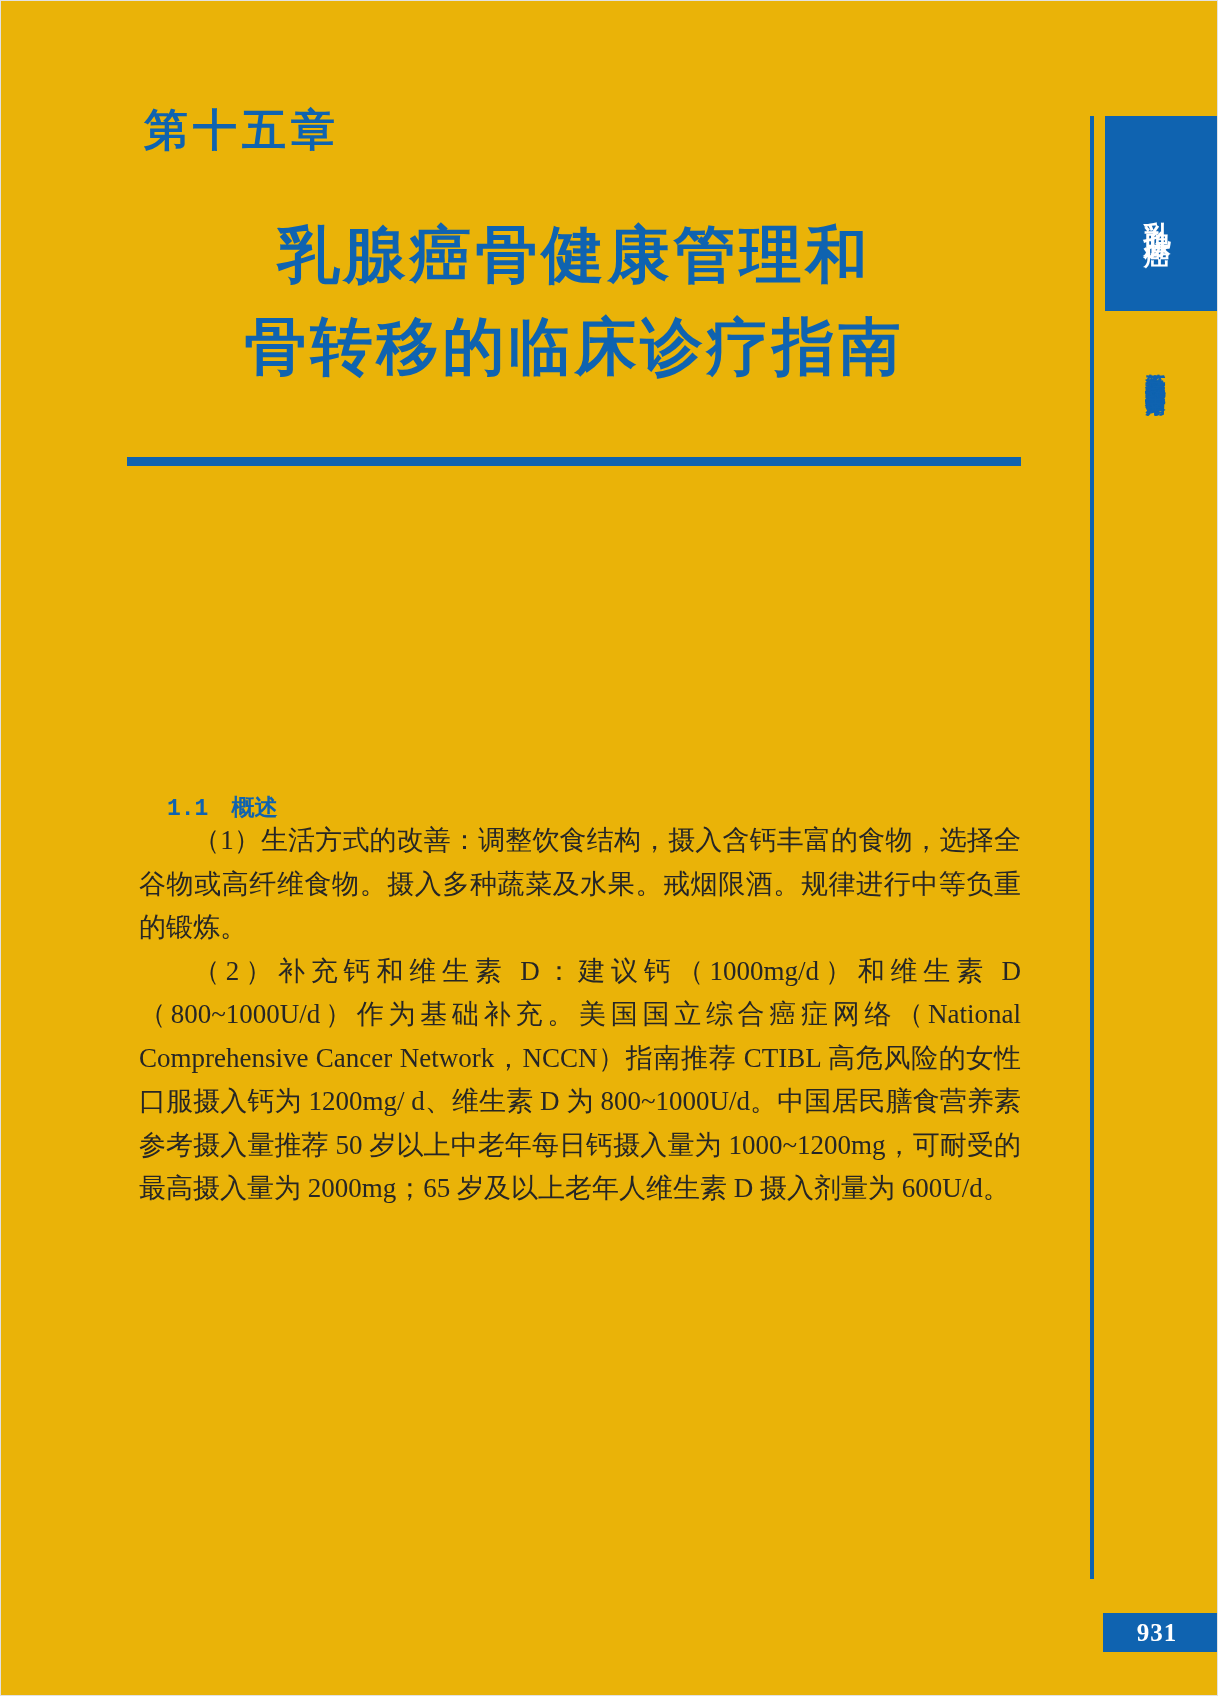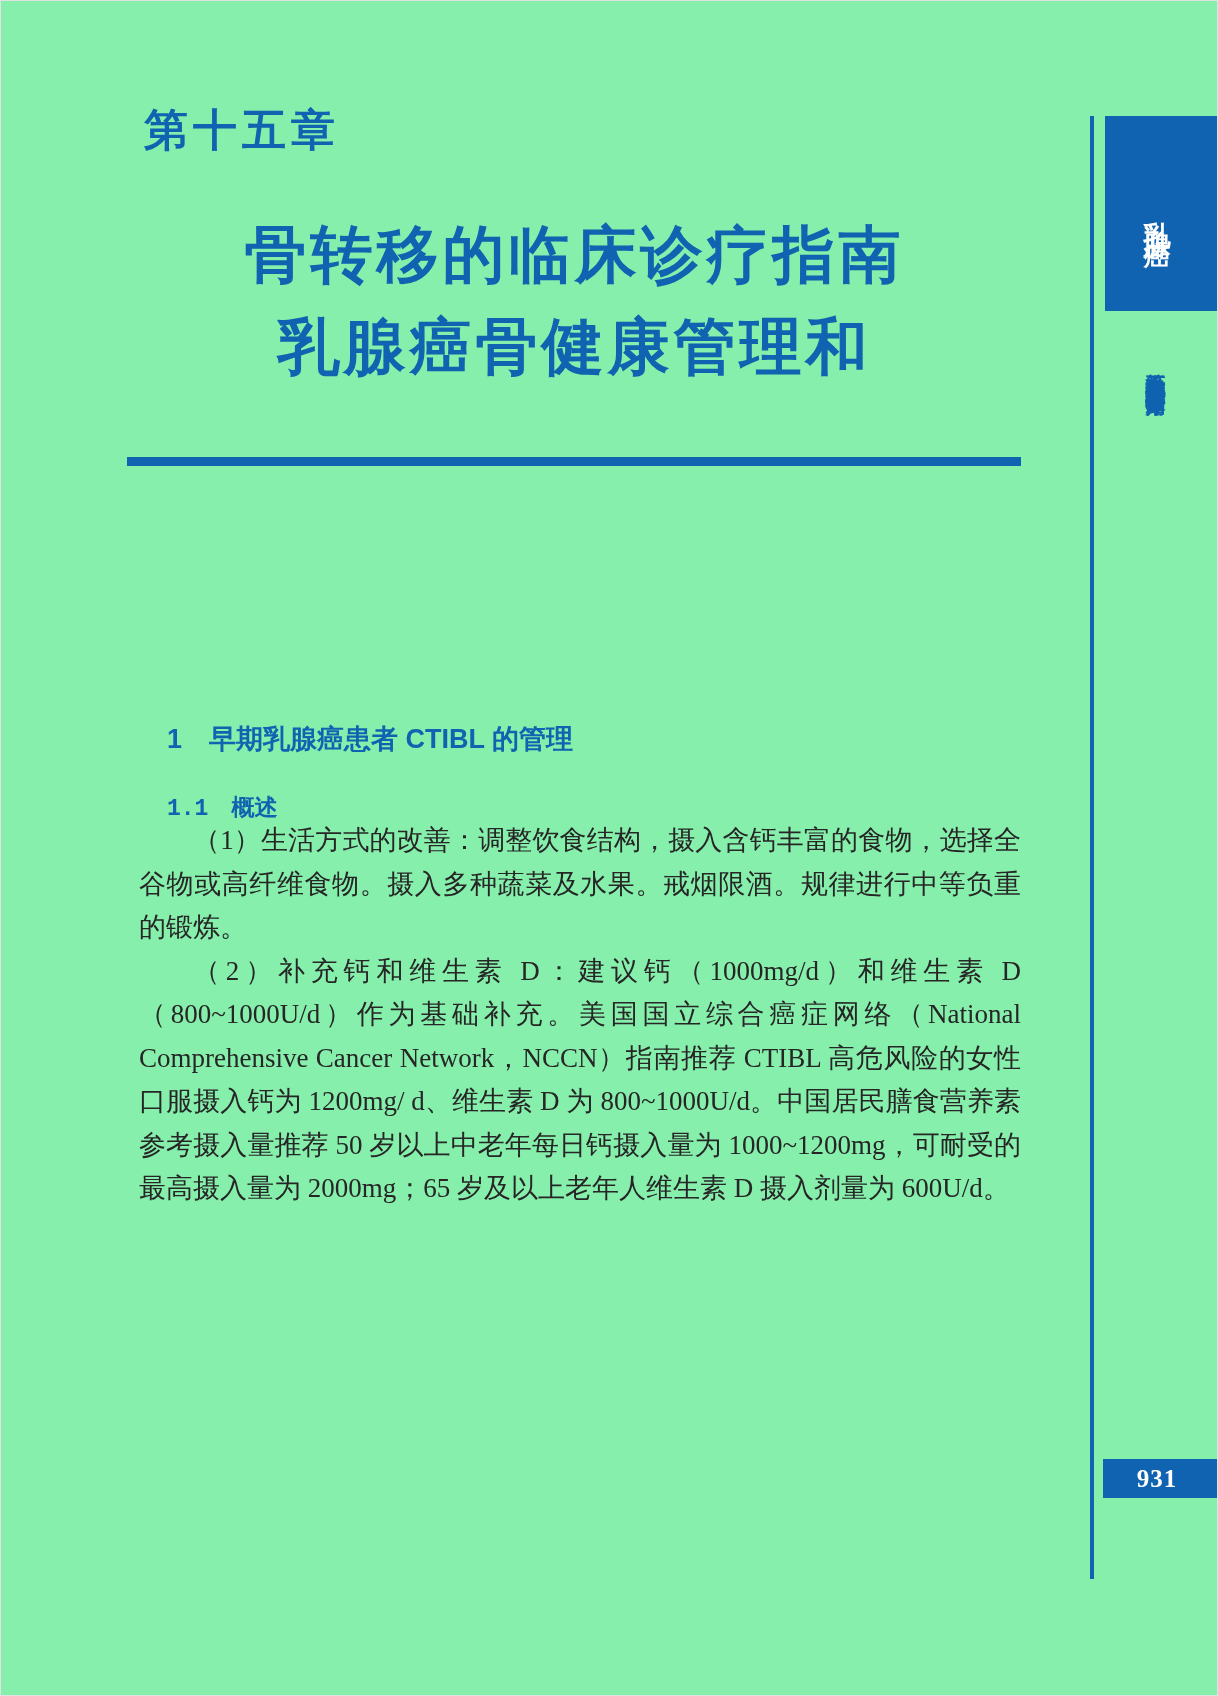--- a/index.html
+++ b/index.html
@@ -5,21 +5,21 @@
   :root{
     --accent:#0f63b0;
     --body-ink:#262626;
   }
   *{margin:0;padding:0;box-sizing:border-box;}
   html,body{background:#fff;}
   .page{
     position:relative;
     width:1218px;
     height:1696px;
-    background:#86efac;
+    background:#eab308;
     border:1px solid #e2e2e2;
     overflow:hidden;
     font-family:"Liberation Serif", serif;
   }
   .chapter-label{
     position:absolute;
     left:143px; top:100px;
     font-family:"Liberation Sans", sans-serif;
     font-weight:bold;
     font-size:44px;
@@ -127,21 +127,21 @@
     font-size:20px;
     line-height:28px;
     letter-spacing:1px;
     color:var(--accent);
   }
   .side-caption .caption-title{
     margin-block-start:26px;
   }
   .page-number-box{
     position:absolute;
-    left:1102px; top:1458px;
+    left:1102px; top:1612px;
     width:116px; height:39px;
     background:var(--accent);
     display:flex;
     align-items:center;
     justify-content:center;
   }
   .page-number-box span{
     font-family:"Liberation Serif", serif;
     font-weight:bold;
     font-size:25px;
@@ -151,28 +151,27 @@
   }
 </style>
 </head>
 <body>
 
 <div class="page">
 
   <div class="chapter-label">第十五章</div>
 
   <div class="chapter-title">
+    <div>乳腺癌骨健康管理和</div>
     <div>骨转移的临床诊疗指南</div>
-    <div>乳腺癌骨健康管理和</div>
   </div>
 
   <div class="title-rule"></div>
 
 
-  <div class="h2-heading">1　早期乳腺癌患者 CTIBL 的管理</div>
 
   <div class="h3-heading">1.1　概述</div>
 
   <div class="body-flow">
     <p>（1）生活方式的改善：调整饮食结构，摄入含钙丰富的食物，选择全谷物或高纤维食物。摄入多种蔬菜及水果。戒烟限酒。规律进行中等负重的锻炼。</p>
     <p>（2）补充钙和维生素 D：建议钙（1000mg/d）和维生素 D（800~1000U/d）作为基础补充。美国国立综合癌症网络（National Comprehensive Cancer Network，NCCN）指南推荐 CTIBL 高危风险的女性口服摄入钙为 1200mg/ d、维生素 D 为 800~1000U/d。中国居民膳食营养素参考摄入量推荐 50 岁以上中老年每日钙摄入量为 1000~1200mg，可耐受的最高摄入量为 2000mg；65 岁及以上老年人维生素 D 摄入剂量为 600U/d。</p>
   </div>
 
   <div class="side-rule"></div>
 

